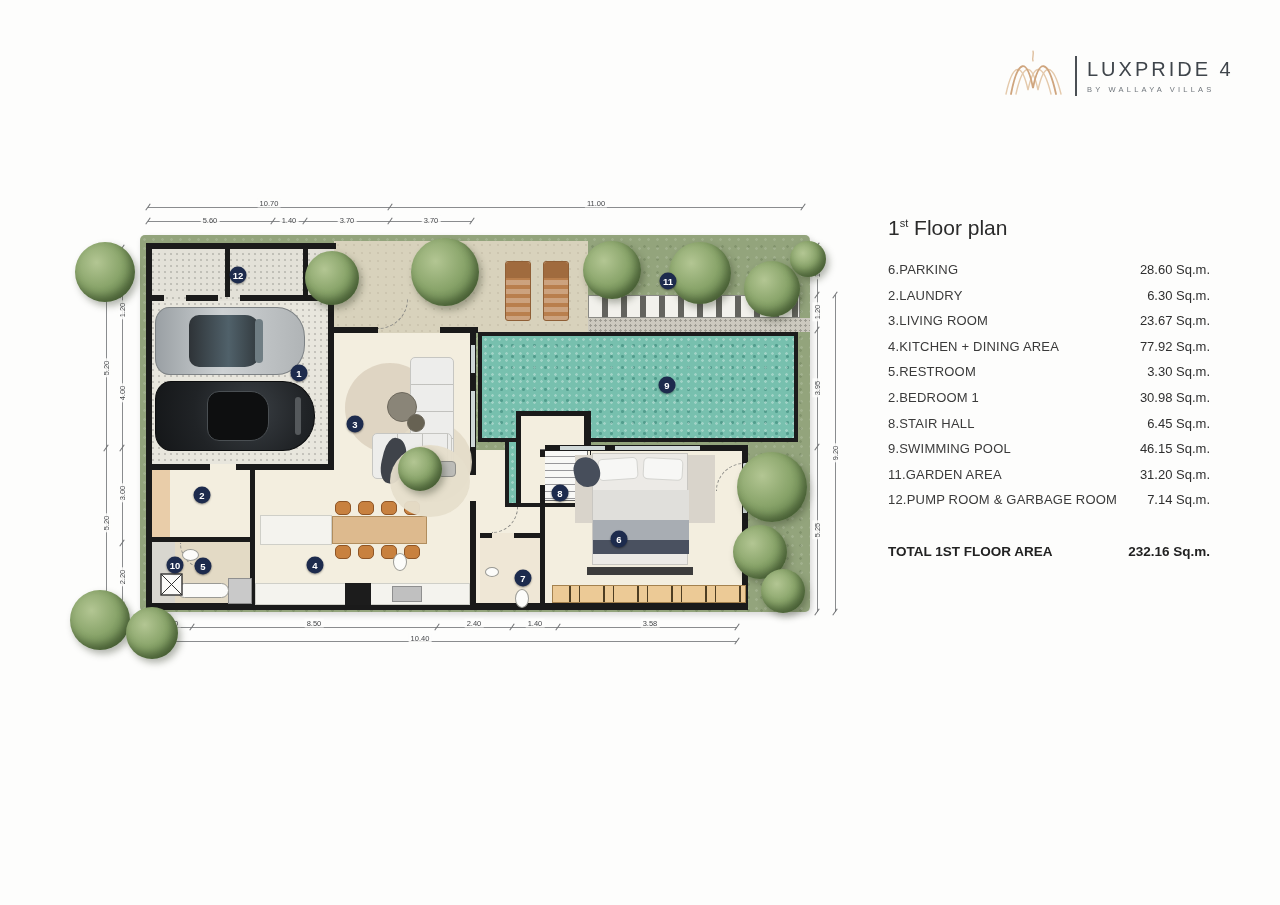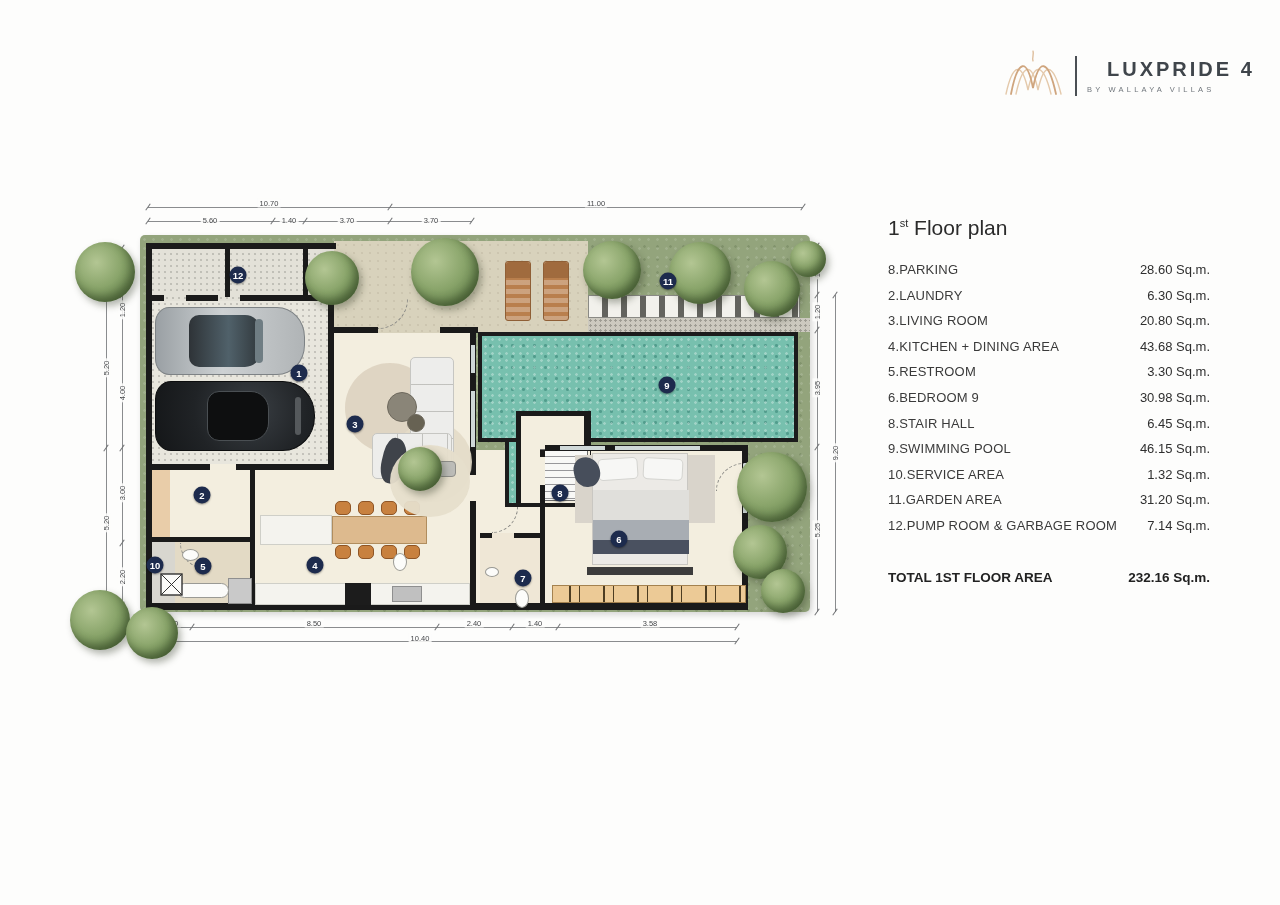--- a/index.html
+++ b/index.html
@@ -4,21 +4,21 @@
 <style>
   * { margin:0; padding:0; box-sizing:border-box; }
   html,body { width:1280px; height:905px; background:#fdfdfc; font-family:"Liberation Sans",sans-serif; overflow:hidden; }
   .abs { position:absolute; }
   #page { position:relative; width:1280px; height:905px; }
 
   
   #logo { position:absolute; left:1003px; top:48px; display:flex; align-items:center; gap:10px; }
   #logo .mark { width:62px; height:56px; }
   #logo .divider { width:2px; height:40px; background:#4a4f54; }
-  #logo .brand { font-size:20px; letter-spacing:3px; color:#3f454b; font-weight:700; line-height:1.15;margin-left:20px; }
+  #logo .brand { font-size:20px; letter-spacing:3px; color:#3f454b; font-weight:400; line-height:1.15; }
   #logo .sub { font-size:7.5px; letter-spacing:3.2px; color:#70767c; margin-top:4px; }
 
   
   #panel { position:absolute; left:888px; top:216px; width:322px; }
   #panel h1 { font-size:21px; font-weight:400; color:#2b2b2b; margin-bottom:22px; }
   #panel h1 sup { font-size:11px; }
   .leg-row { display:flex; justify-content:space-between; align-items:baseline; height:25.6px; }
   .leg-name { font-size:13px; color:#3a3a3a; letter-spacing:.2px; }
   .leg-area { font-size:13px; color:#2f2f2f; }
   #total-row { display:flex; justify-content:space-between; margin-top:26px; }
@@ -101,54 +101,50 @@
     <div>
       <div class="brand">LUXPRIDE 4</div>
       <div class="sub">BY WALLAYA VILLAS</div>
     </div>
   </div>
 
   <div id="panel">
     <h1><span>1</span><sup>st</sup><span> Floor plan</span></h1>
     <div id="legend-list">
         <div class="leg-row">
-          <span class="leg-name">8.PARKING</span>
+          <span class="leg-name">6.PARKING</span>
           <span class="leg-area">28.60 Sq.m.</span>
         </div>
         <div class="leg-row">
           <span class="leg-name">2.LAUNDRY</span>
           <span class="leg-area">6.30 Sq.m.</span>
         </div>
         <div class="leg-row">
           <span class="leg-name">3.LIVING ROOM</span>
-          <span class="leg-area">20.80 Sq.m.</span>
+          <span class="leg-area">23.67 Sq.m.</span>
         </div>
         <div class="leg-row">
           <span class="leg-name">4.KITCHEN + DINING AREA</span>
-          <span class="leg-area">43.68 Sq.m.</span>
+          <span class="leg-area">77.92 Sq.m.</span>
         </div>
         <div class="leg-row">
           <span class="leg-name">5.RESTROOM</span>
           <span class="leg-area">3.30 Sq.m.</span>
         </div>
         <div class="leg-row">
-          <span class="leg-name">6.BEDROOM 9</span>
+          <span class="leg-name">2.BEDROOM 1</span>
           <span class="leg-area">30.98 Sq.m.</span>
         </div>
         <div class="leg-row">
           <span class="leg-name">8.STAIR HALL</span>
           <span class="leg-area">6.45 Sq.m.</span>
         </div>
         <div class="leg-row">
           <span class="leg-name">9.SWIMMING POOL</span>
           <span class="leg-area">46.15 Sq.m.</span>
-        </div>
-        <div class="leg-row">
-          <span class="leg-name">10.SERVICE AREA</span>
-          <span class="leg-area">1.32 Sq.m.</span>
         </div>
         <div class="leg-row">
           <span class="leg-name">11.GARDEN AREA</span>
           <span class="leg-area">31.20 Sq.m.</span>
         </div>
         <div class="leg-row">
           <span class="leg-name">12.PUMP ROOM &amp; GARBAGE ROOM</span>
           <span class="leg-area">7.14 Sq.m.</span>
         </div>
       </div>
@@ -364,18 +360,18 @@
     <div id="markers">
         <div class="marker" style="left: 239px; top: 178px;">1</div>
         <div class="marker" style="left: 142px; top: 300px;">2</div>
         <div class="marker" style="left: 295px; top: 229px;">3</div>
         <div class="marker" style="left: 255px; top: 370px;">4</div>
         <div class="marker" style="left: 143px; top: 371px;">5</div>
         <div class="marker" style="left: 559px; top: 344px;">6</div>
         <div class="marker" style="left: 463px; top: 383px;">7</div>
         <div class="marker" style="left: 500px; top: 298px;">8</div>
         <div class="marker" style="left: 607px; top: 190px;">9</div>
-        <div class="marker" style="left: 95px; top: 370px;">10</div>
+        <div class="marker" style="left: 115px; top: 370px;">10</div>
         <div class="marker" style="left: 608px; top: 86px;">11</div>
         <div class="marker" style="left: 178px; top: 80px;">12</div>
       </div>
   </div>
 </div>
 
 </body></html>

